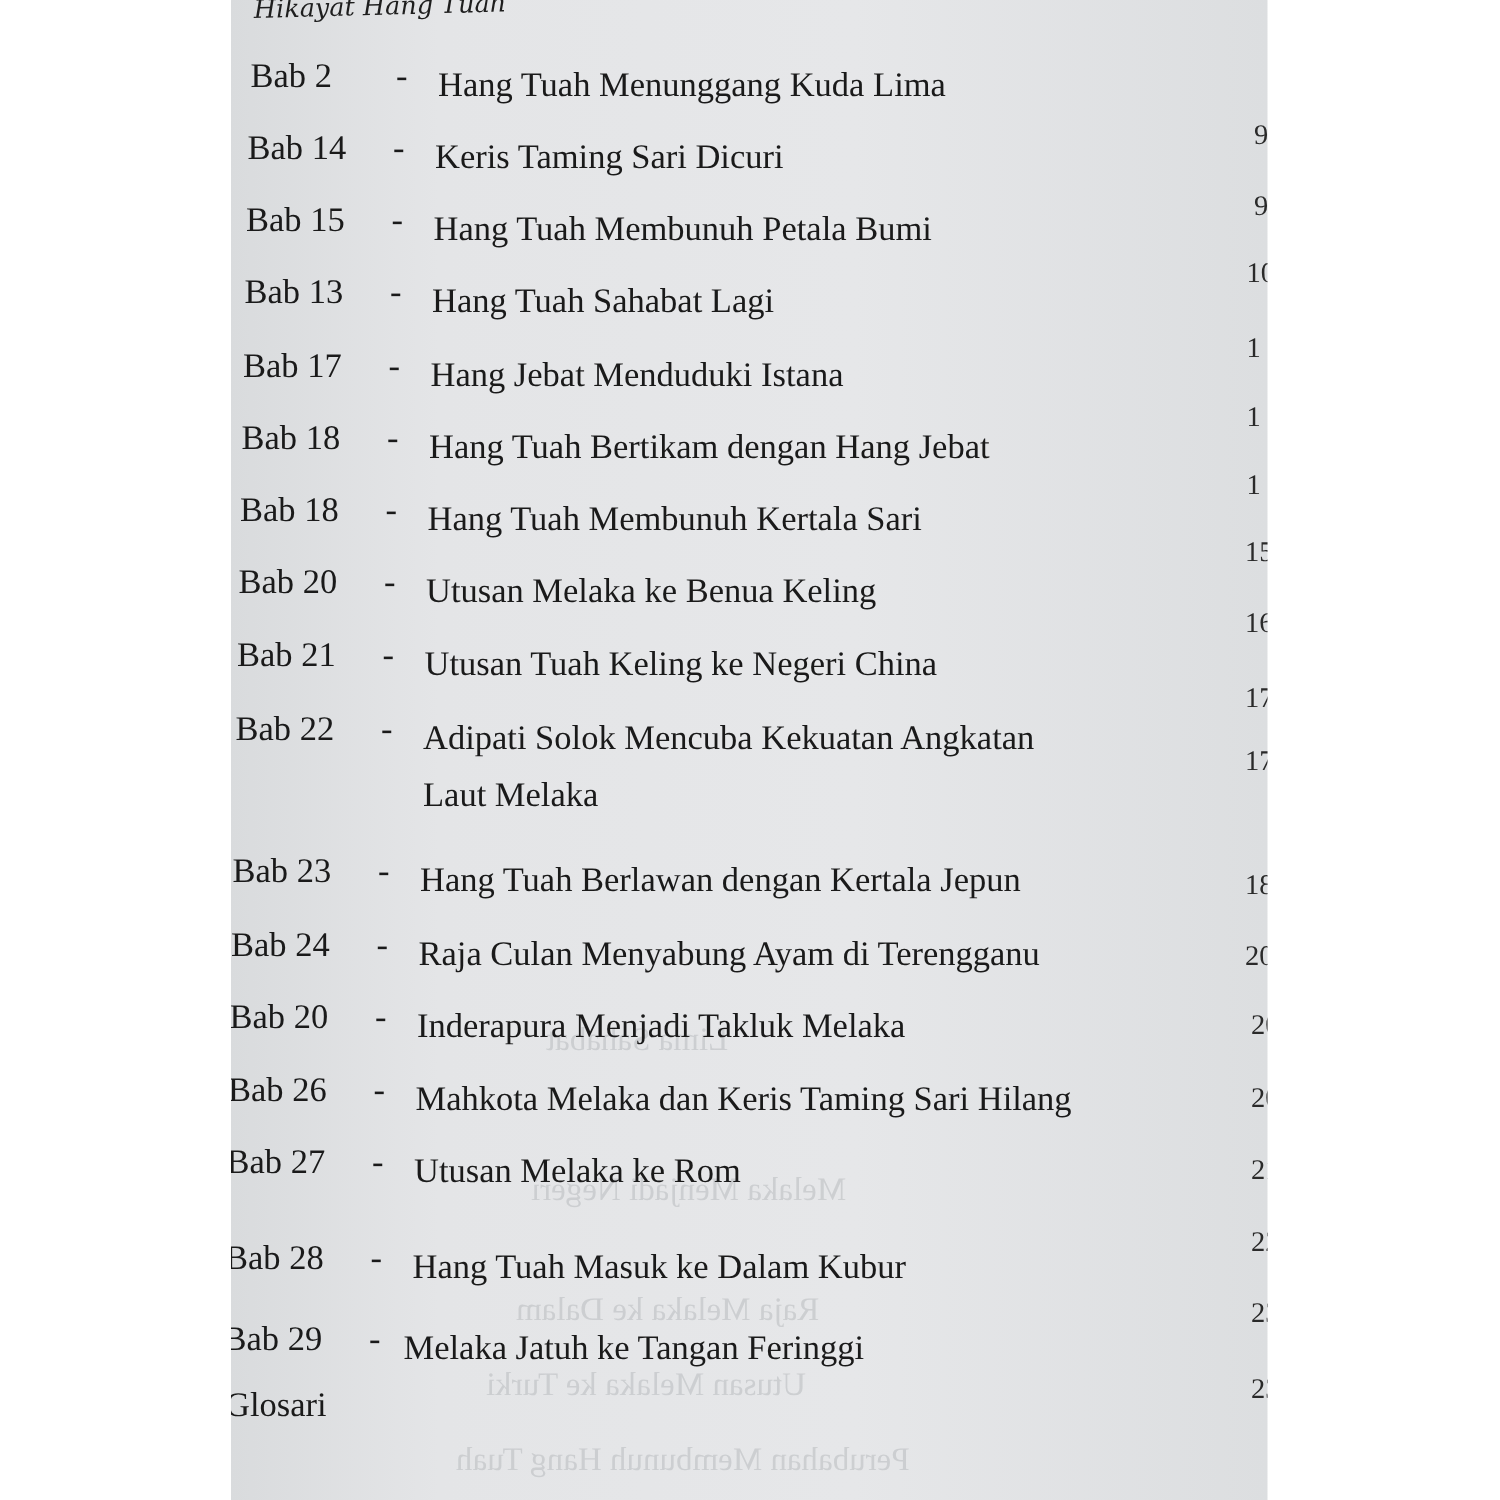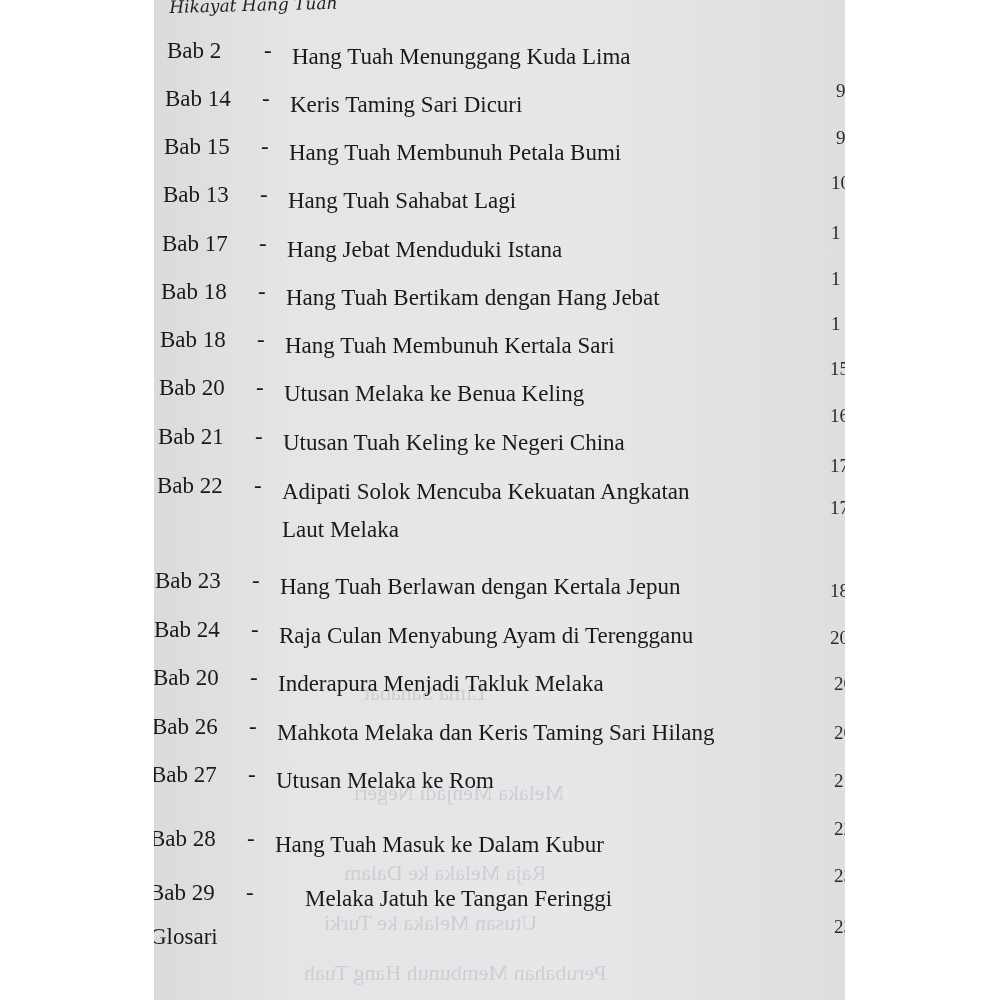--- a/index.html
+++ b/index.html
@@ -108,21 +108,21 @@
       <span class="title">Utusan Melaka ke Rom</span>
     </div>
     <div class="entry" style="left:-4px;top:826px;">
       <span class="num">Bab 28</span>
       <span class="dash">-</span>
       <span class="title">Hang Tuah Masuk ke Dalam Kubur</span>
     </div>
     <div class="entry" style="left:-5px;top:880px;">
       <span class="num">Bab 29</span>
       <span class="dash">-</span>
-      <span class="title" style="left:120px;margin-left:36px;">Melaka Jatuh ke Tangan Feringgi</span>
+      <span class="title" style="left:120px;">Melaka Jatuh ke Tangan Feringgi</span>
     </div>
 
     <div class="glossary" style="left:-4px;top:924px;">Glosari</div>
 
     <div class="pno" style="top:80px;">9</div>
     <div class="pno" style="top:127px;">9</div>
     <div class="pno" style="top:172px;left:677px;">10</div>
     <div class="pno" style="top:222px;left:677px;">1</div>
     <div class="pno" style="top:268px;left:677px;">1</div>
     <div class="pno" style="top:313px;left:677px;">1</div>

